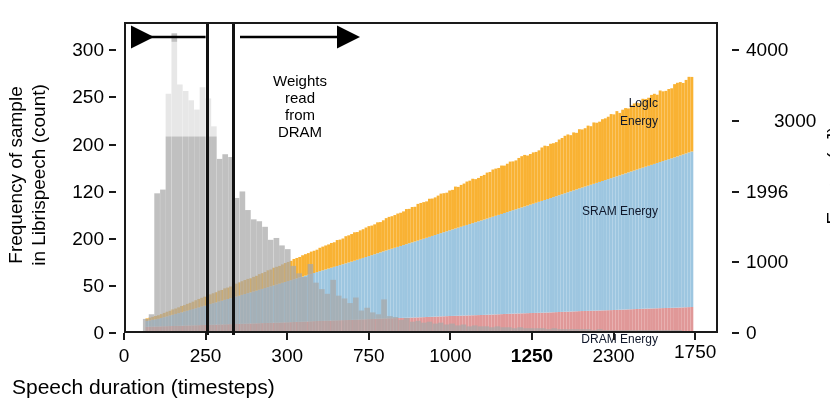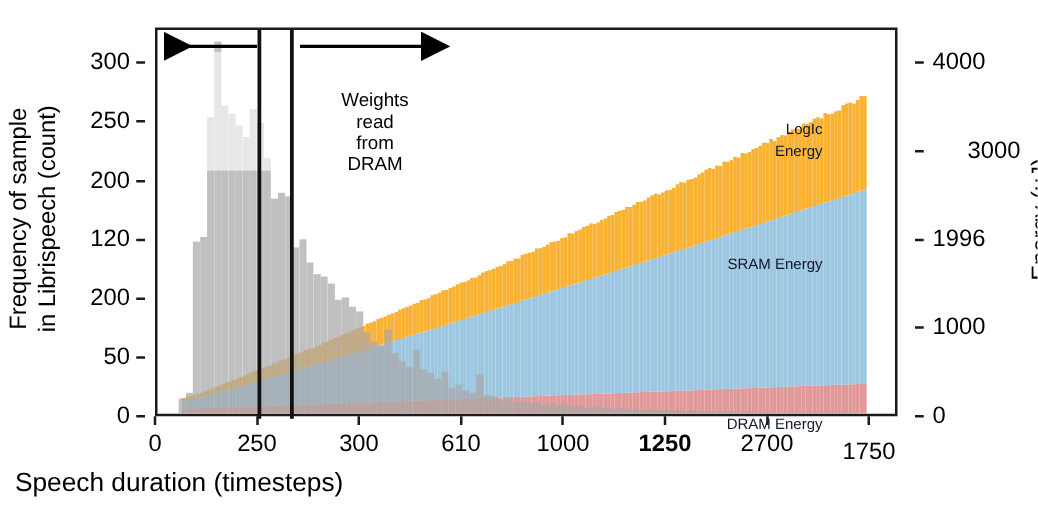--- a/index.html
+++ b/index.html
@@ -801,26 +801,26 @@
     </div>
   <div id="ylabel-right" style="left: 784px; top: 165.5px;">Energy (uJ)</div>
 
   <div id="xtick-group" style="position:absolute;left:0;top:0;width:830px;height:415px;">
       <div class="xtick" style="left: 124px; top: 346px;">0</div>
       <div style="position: absolute; left: 123px; top: 333px; width: 2px; height: 7px; background: rgb(26, 26, 26);"></div>
       <div class="xtick" style="left: 205.593px; top: 346px;">250</div>
       <div style="position: absolute; left: 204.593px; top: 333px; width: 2px; height: 7px; background: rgb(26, 26, 26);"></div>
       <div class="xtick" style="left: 287.187px; top: 346px;">300</div>
       <div style="position: absolute; left: 286.187px; top: 333px; width: 2px; height: 7px; background: rgb(26, 26, 26);"></div>
-      <div class="xtick" style="left: 368.78px; top: 346px;">610</div>
+      <div class="xtick" style="left: 368.78px; top: 346px;">750</div>
       <div style="position: absolute; left: 367.78px; top: 333px; width: 2px; height: 7px; background: rgb(26, 26, 26);"></div>
       <div class="xtick" style="left: 450.374px; top: 346px;">1000</div>
       <div style="position: absolute; left: 449.374px; top: 333px; width: 2px; height: 7px; background: rgb(26, 26, 26);"></div>
       <div class="xtick" style="left: 531.967px; top: 346px; font-weight: bold;">1250</div>
       <div style="position: absolute; left: 530.967px; top: 333px; width: 2px; height: 7px; background: rgb(26, 26, 26);"></div>
-      <div class="xtick" style="left: 613.56px; top: 346px;">2700</div>
+      <div class="xtick" style="left: 613.56px; top: 346px;">2300</div>
       <div style="position: absolute; left: 612.56px; top: 333px; width: 2px; height: 7px; background: rgb(26, 26, 26);"></div>
-      <div class="xtick" style="left: 695.154px; top: 352px;">1750</div>
+      <div class="xtick" style="left: 695.154px; top: 342px;">1750</div>
       <div style="position: absolute; left: 694.154px; top: 333px; width: 2px; height: 7px; background: rgb(26, 26, 26);"></div>
     </div>
   <div id="xlabel">Speech duration (timesteps)</div>
 
 </div>
 
 </body></html>

